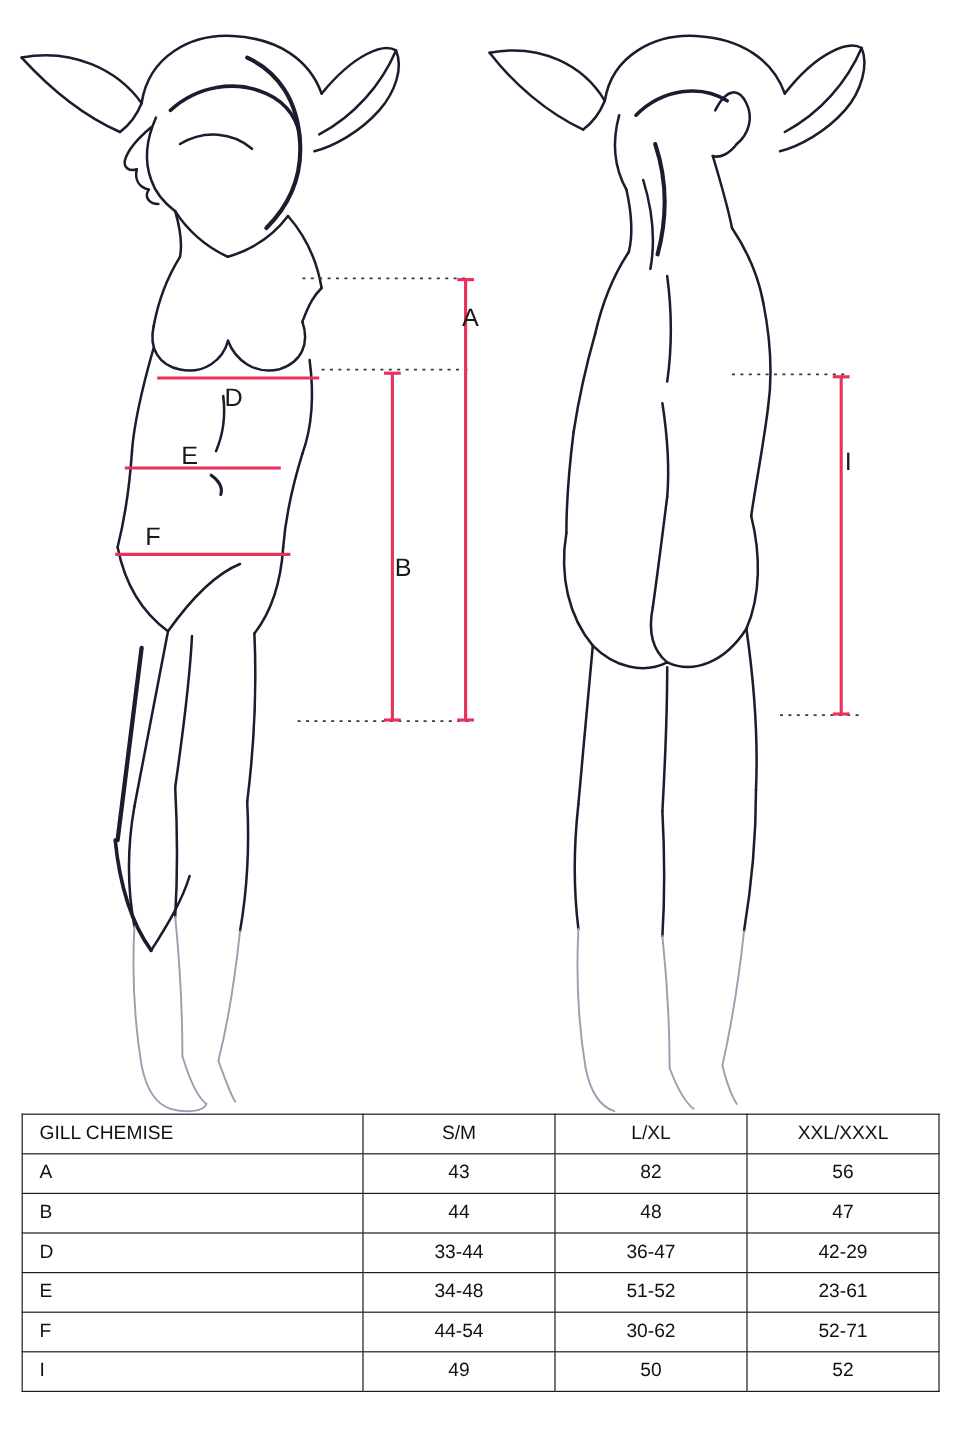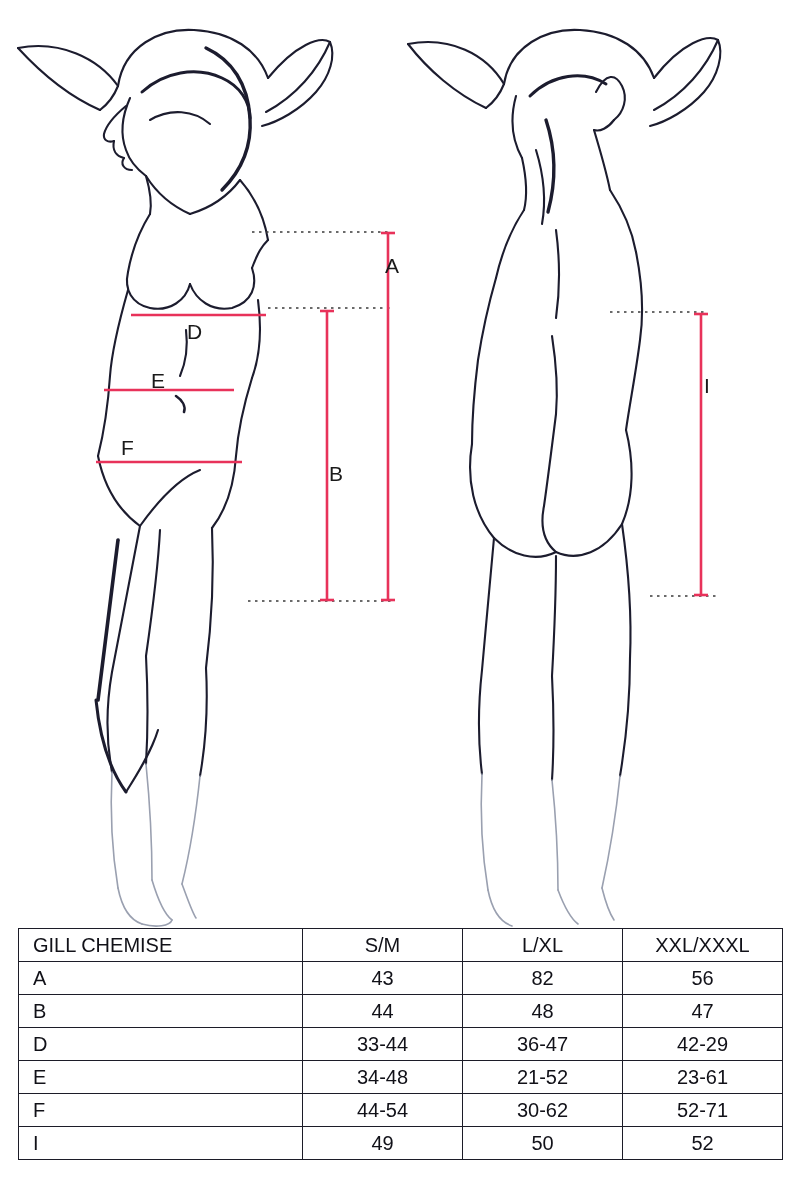--- a/index.html
+++ b/index.html
@@ -43,21 +43,21 @@
     position: absolute;
     left: 18px;
     top: 928px;
     width: 764px;
     border-collapse: collapse;
     table-layout: fixed;
   }
   #size-table td, #size-table th {
     border: 1px solid #1c1c28;
     height: 33px;
-    font-size: 20px;
+    font-size: 16px;
     font-weight: normal;
     font-family: "Liberation Sans", sans-serif;
     color: #111118;
     padding: 0 8px;
     text-align: center;
     vertical-align: middle;
   }
   #size-table .rowhead {
     text-align: left;
     padding-left: 14px;
@@ -279,21 +279,21 @@
       </tr>
       <tr>
         <td class="rowhead">D</td>
         <td>33-44</td>
         <td>36-47</td>
         <td>42-29</td>
       </tr>
       <tr>
         <td class="rowhead">E</td>
         <td>34-48</td>
-        <td>21-52</td>
+        <td>51-52</td>
         <td>23-61</td>
       </tr>
       <tr>
         <td class="rowhead">F</td>
         <td>44-54</td>
         <td>30-62</td>
         <td>52-71</td>
       </tr>
       <tr>
         <td class="rowhead">I</td>

